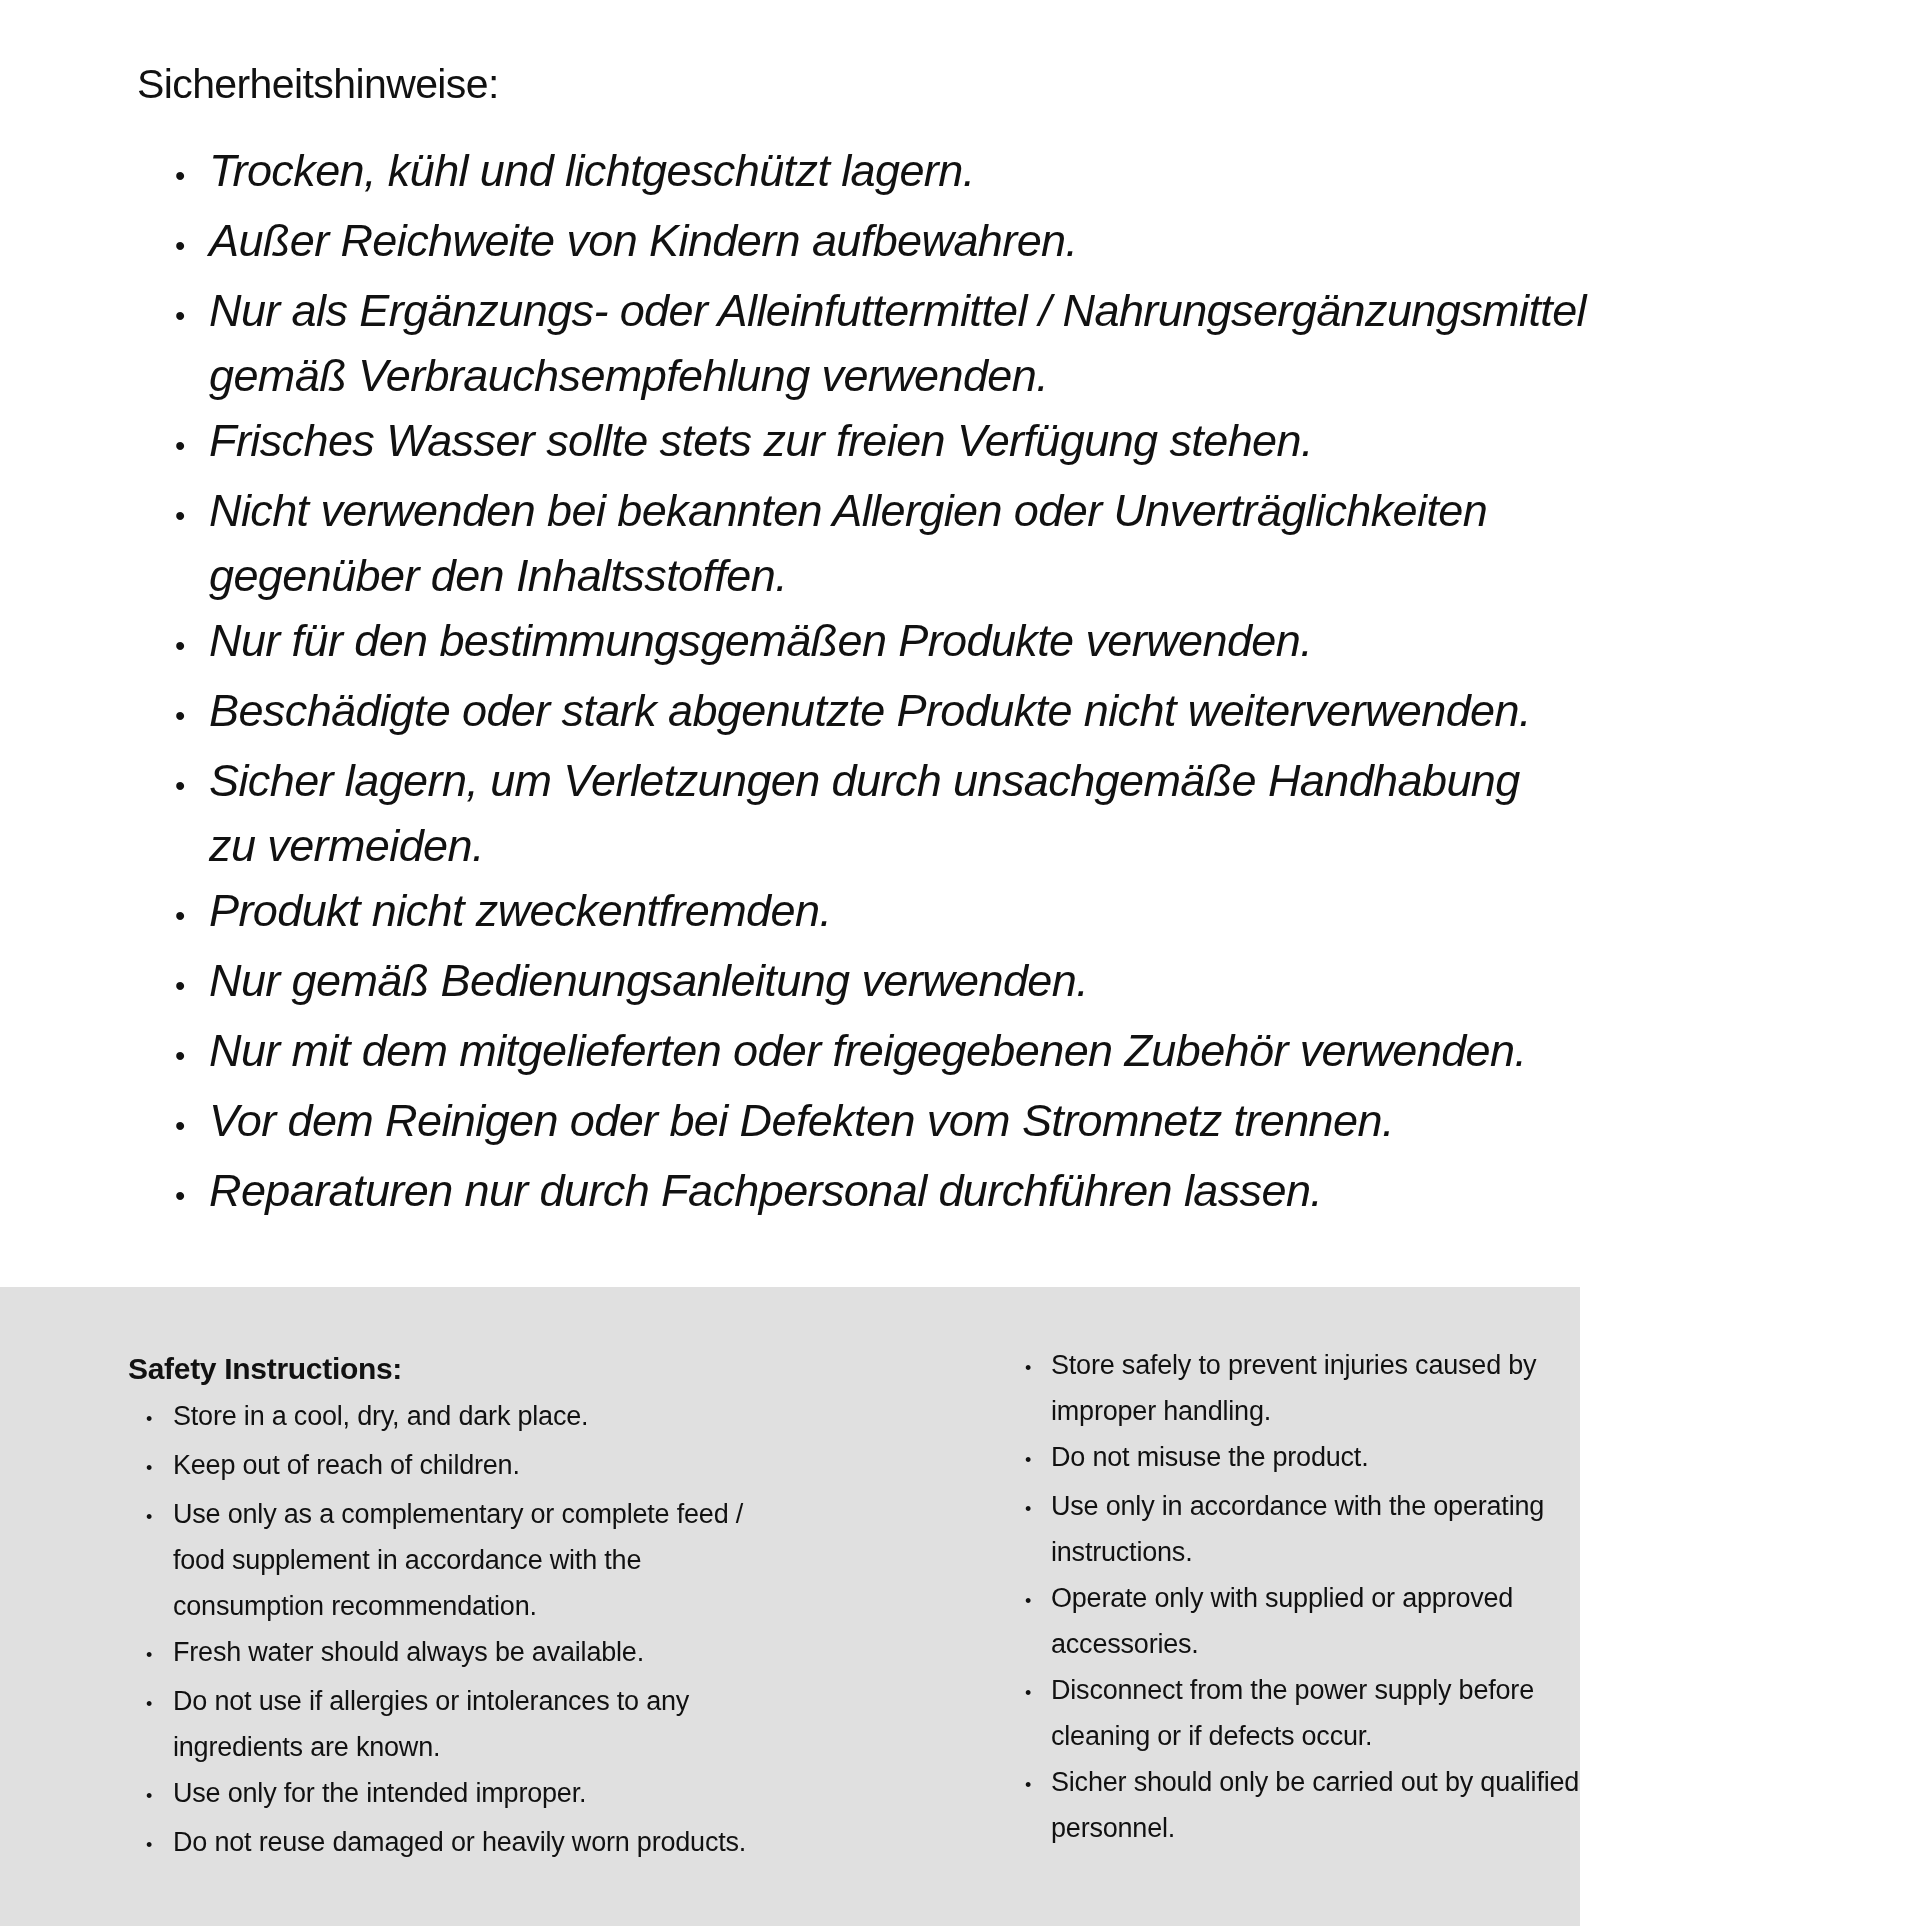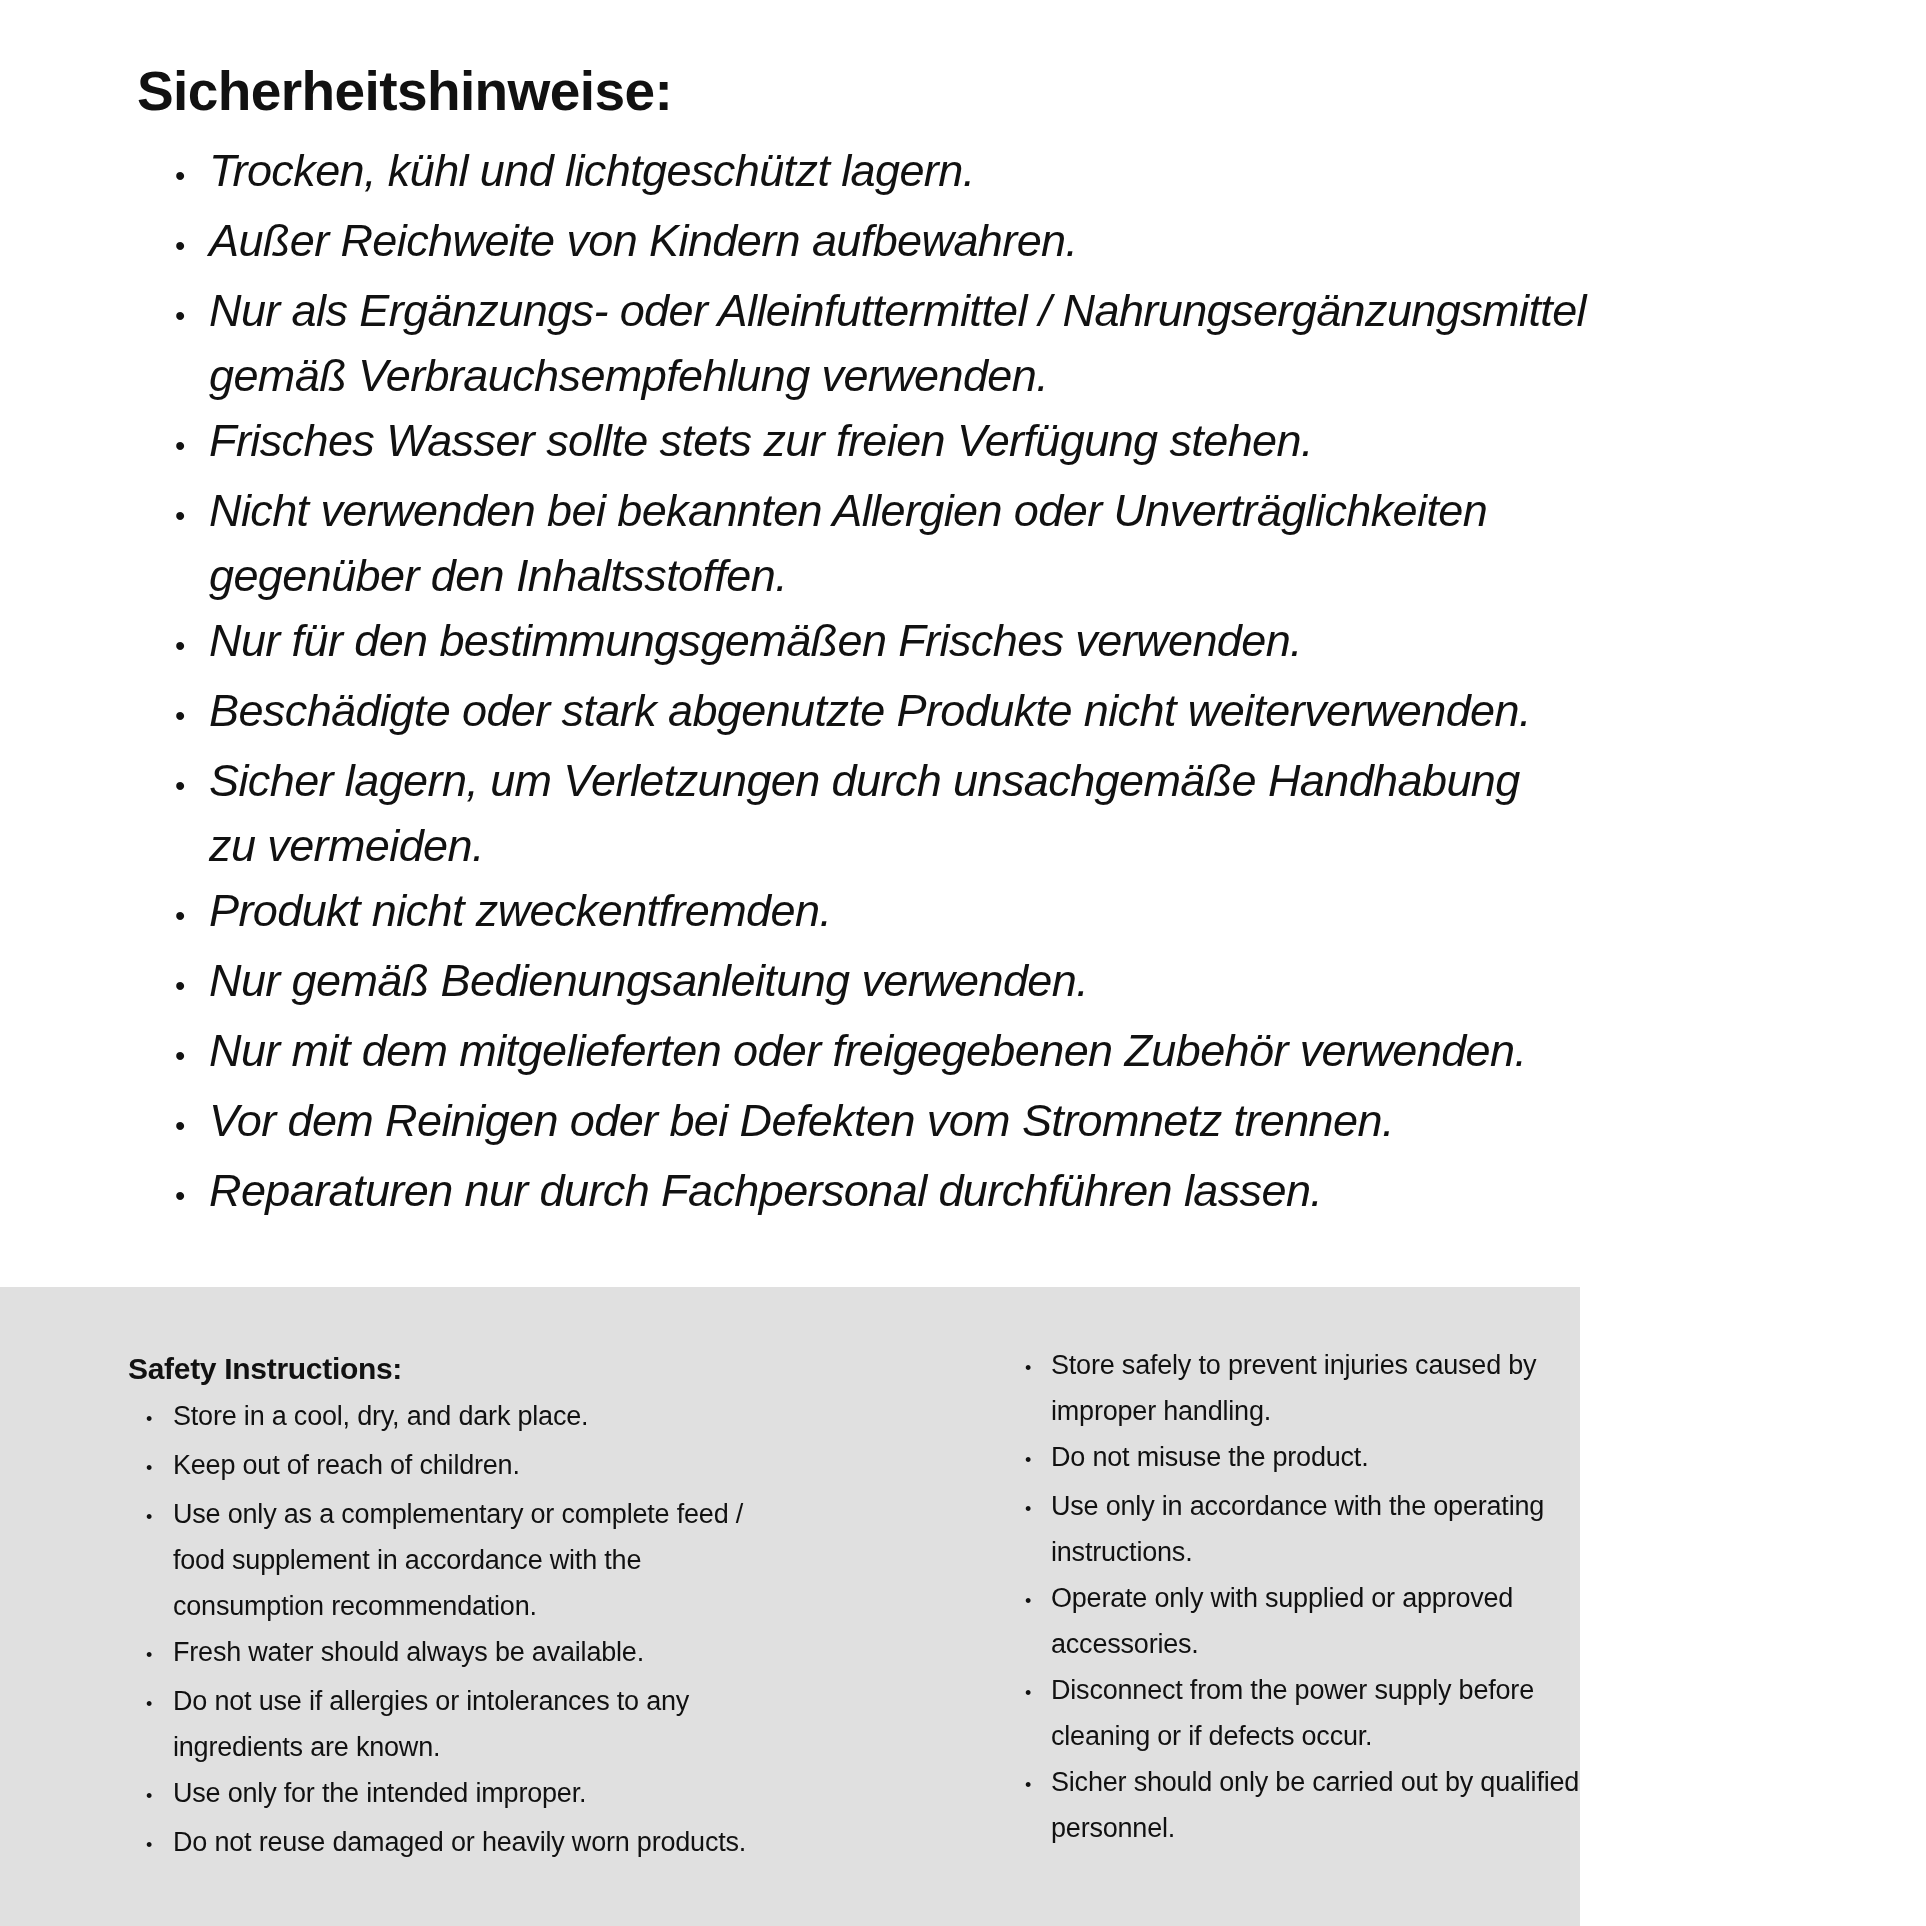--- a/index.html
+++ b/index.html
@@ -16,22 +16,22 @@
     color:var(--text);
     font-family:"Liberation Sans", sans-serif;
     overflow:hidden;
   }
   
   .g-heading{
     position:absolute;
     left:137px;
     top:64px;
     margin:0;
-    font-size:55px;
-    font-weight:700;
+    font-size:41px;
+    font-weight:400;
     line-height:1;
     letter-spacing:-0.6px;
   }
   ul.glist{
     position:absolute;
     left:175px;
     top:138px;
     margin:0;
     padding:0;
     list-style:none;
@@ -122,21 +122,21 @@
         <span class="marker">•</span>
         <span class="txt">Frisches Wasser sollte stets zur freien Verfügung stehen.</span>
       </li>
         <li>
         <span class="marker">•</span>
         <span class="txt">Nicht verwenden bei bekannten Allergien oder Unverträglichkeiten
 gegenüber den Inhaltsstoffen.</span>
       </li>
         <li>
         <span class="marker">•</span>
-        <span class="txt">Nur für den bestimmungsgemäßen Frisches verwenden.</span>
+        <span class="txt">Nur für den bestimmungsgemäßen Produkte verwenden.</span>
       </li>
         <li>
         <span class="marker">•</span>
         <span class="txt">Beschädigte oder stark abgenutzte Produkte nicht weiterverwenden.</span>
       </li>
         <li>
         <span class="marker">•</span>
         <span class="txt">Sicher lagern, um Verletzungen durch unsachgemäße Handhabung
 zu vermeiden.</span>
       </li>

